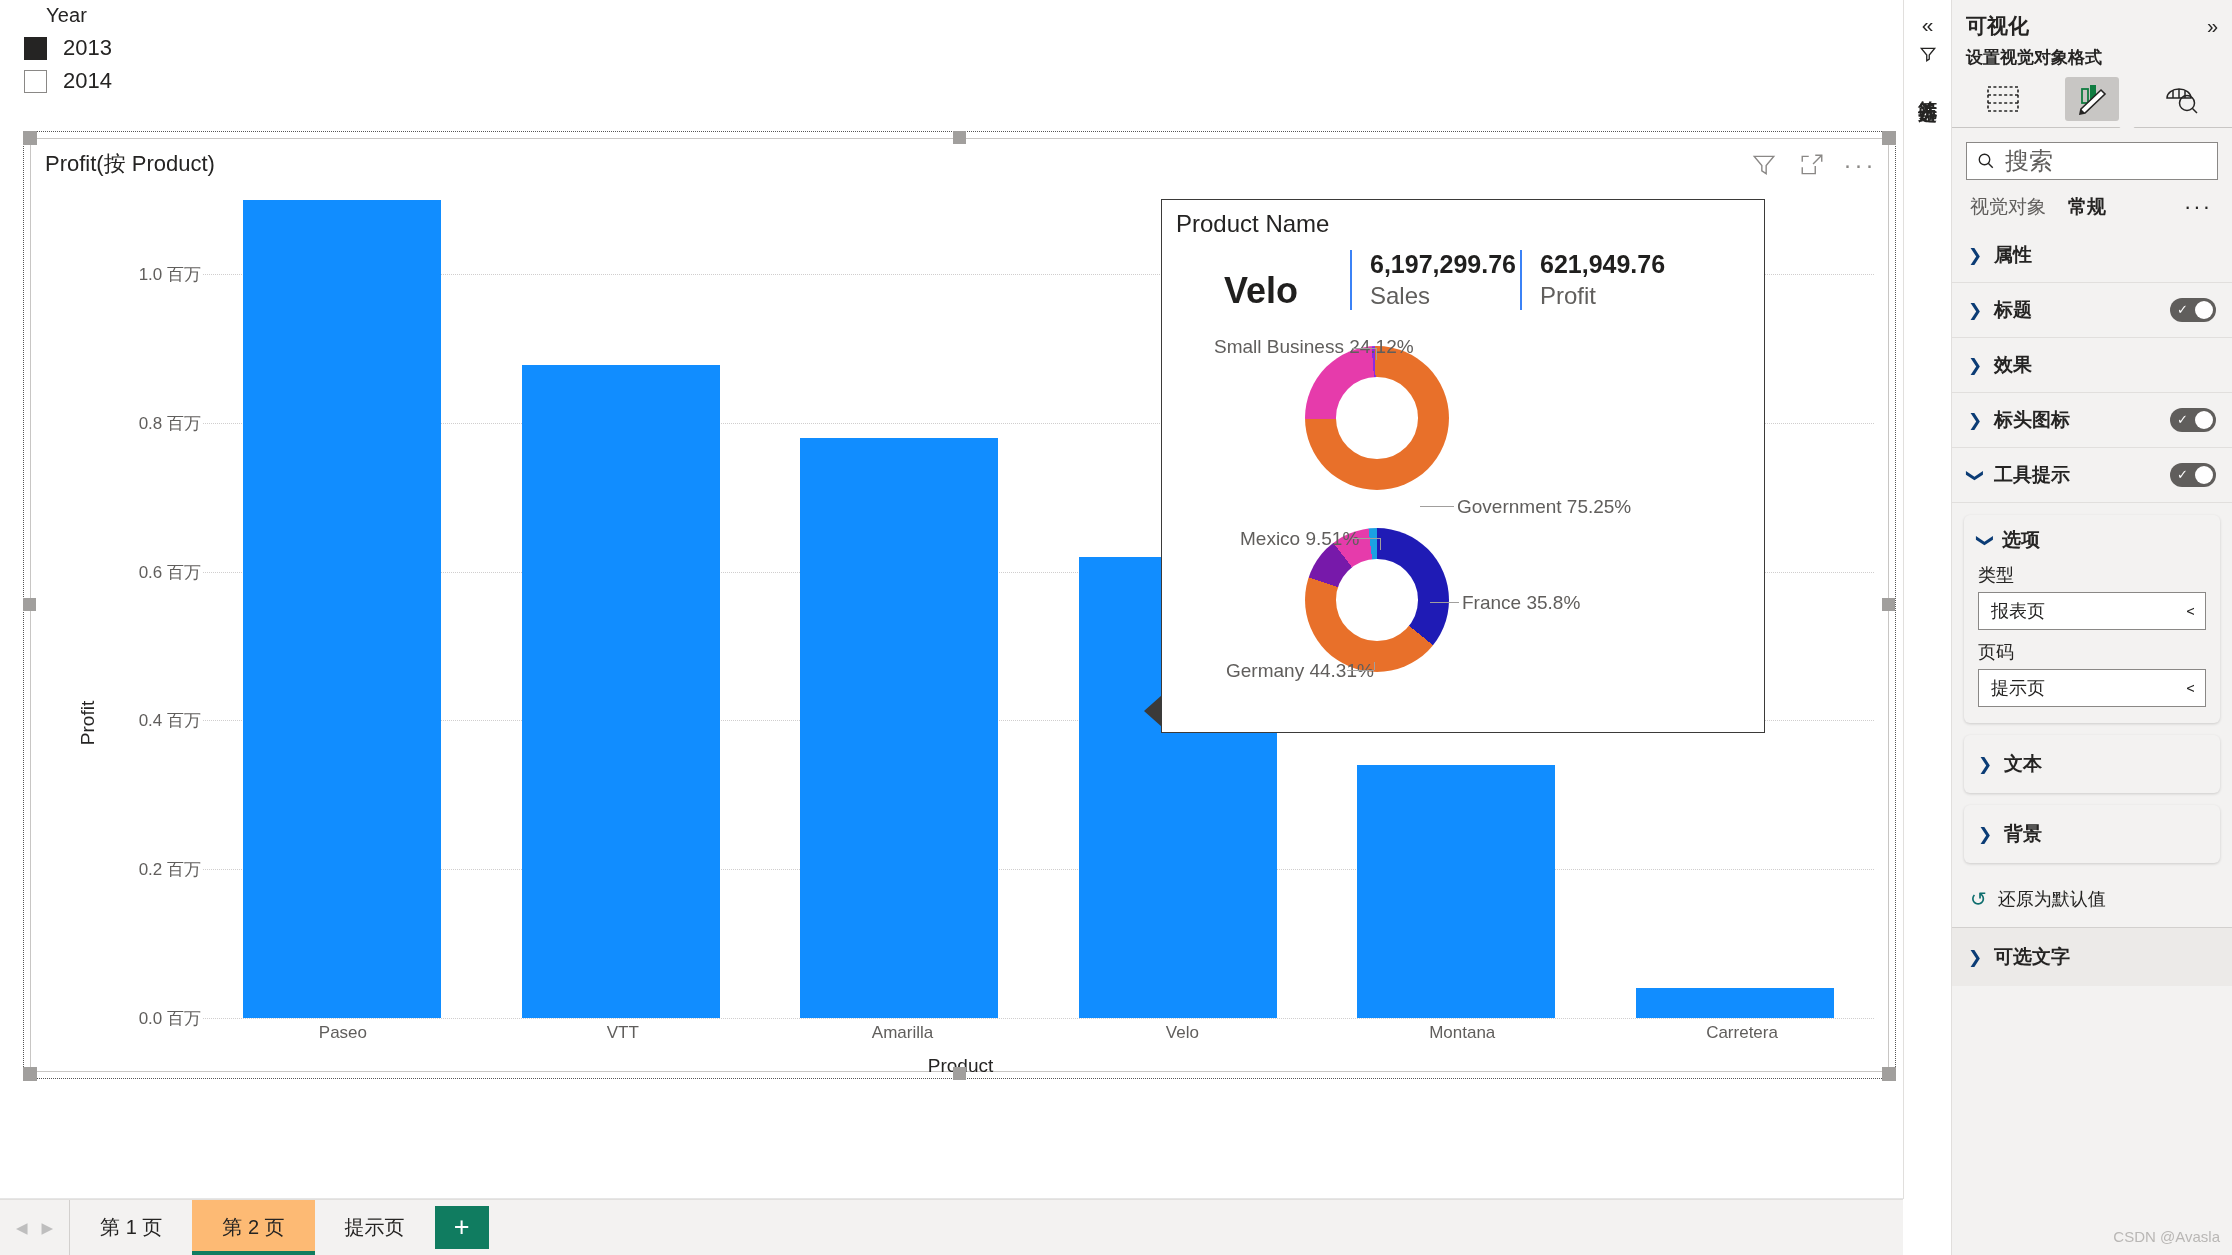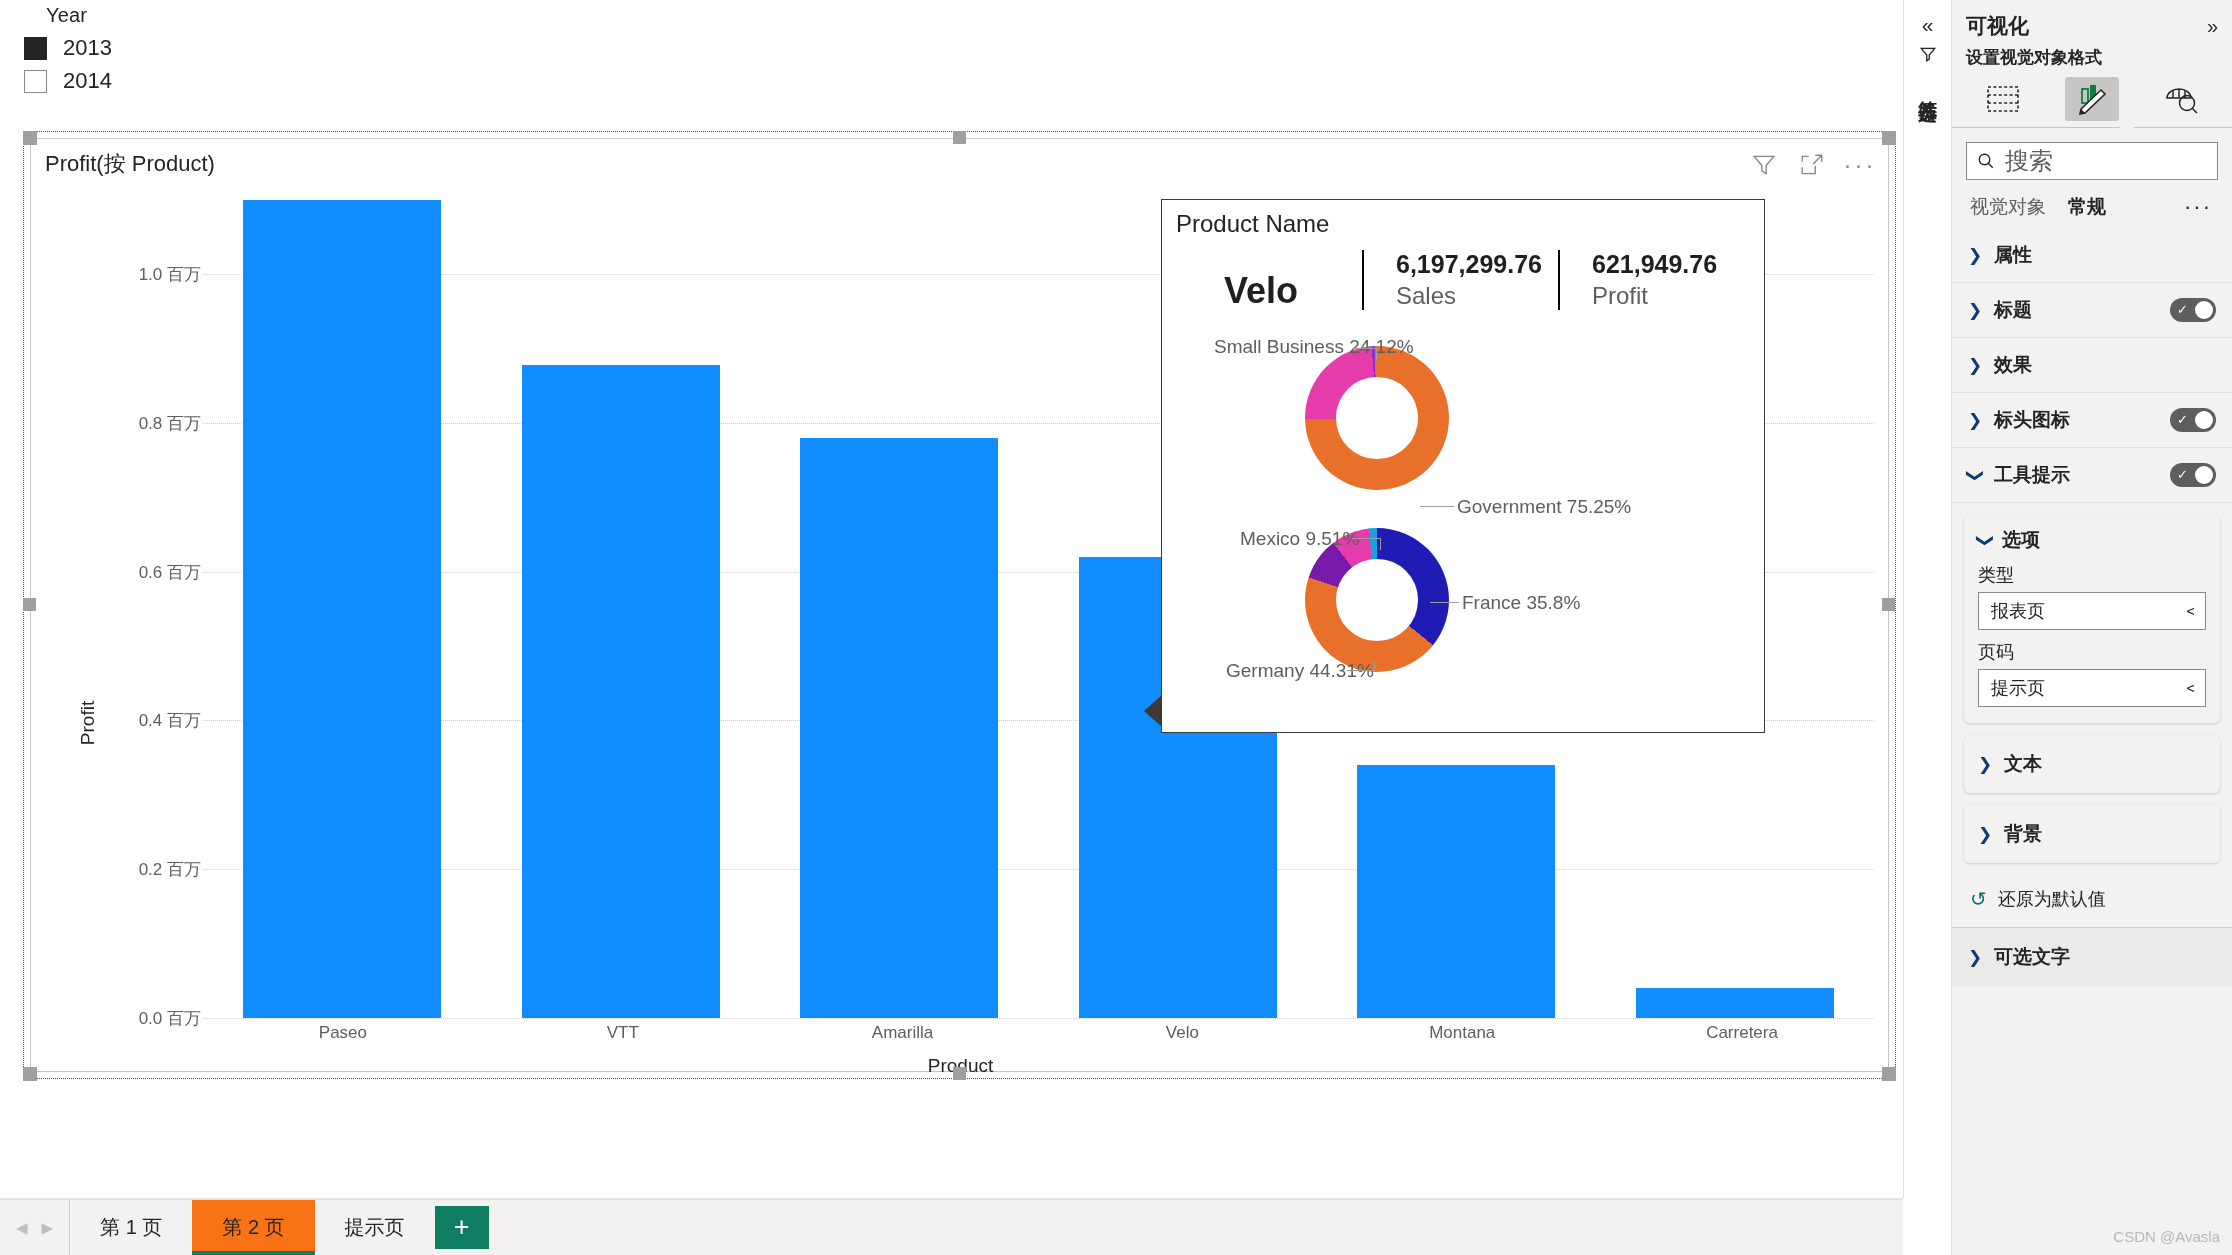--- a/index.html
+++ b/index.html
@@ -72,21 +72,21 @@
     background:#ffffff; border:1px solid #3b3a39; z-index:10;
   }
   #tooltip-pointer {
     position:absolute; left:-18px; top:495px; width:0; height:0;
     border-top:16px solid transparent; border-bottom:16px solid transparent;
     border-right:18px solid #3b3a39; z-index:11;
   }
   .tt-header-label { position:absolute; left:14px; top:10px; font-size:24px; color:#252423; }
   .tt-kpis { position:absolute; left:14px; top:48px; right:10px; display:flex; align-items:center; }
   .tt-name { width:170px; text-align:center; font-size:36px; font-weight:bold; color:#201f1e; padding-top:22px;}
-  .tt-kpi { border-left:2px solid #000000; padding-left:32px; margin-left:16px; }
+  .tt-kpi { border-left:2px solid #3b82f6; padding-left:18px; margin-left:4px; }
   .tt-kpi-val { font-size:25px; font-weight:bold; color:#201f1e; white-space:nowrap; }
   .tt-kpi-cap { font-size:24px; color:#605e5c; margin-top:3px; }
 
   .donut-block { position:absolute; width:100%; height:205px; }
   .donut { position:absolute; border-radius:50%; }
   .donut-hole { position:absolute; border-radius:50%; background:#fff; }
   .cal-label { position:absolute; font-size:19px; color:#605e5c; white-space:nowrap; }
   .leader { position:absolute; border-top:1px solid #a19f9d; }
   .leader-v { position:absolute; border-left:1px solid #a19f9d; }
 
@@ -94,21 +94,21 @@
   #tabbar {
     position:absolute; left:0; top:1199px; width:1903px; height:56px;
     background:#f3f2f1; border-top:1px solid #e1dfdd; display:flex; align-items:stretch;
   }
   .nav-arrows { display:flex; align-items:center; gap:14px; padding:0 16px; border-right:1px solid #d2d0ce; }
   .nav-arrow { color:#bebebe; font-size:15px; cursor:pointer; }
   .ptab {
     display:flex; align-items:center; justify-content:center; padding:0 30px;
     font-size:20px; color:#252423; cursor:pointer; position:relative; min-width:120px;
   }
-  .ptab.active { background:#f97316; }
+  .ptab.active { background:#fdba74; }
   .ptab.active::after {
     content:""; position:absolute; left:0; right:0; bottom:0; height:4px; background:#107c60;
   }
   .ptab-add {
     width:54px; background:#107c60; color:#fff; display:flex; align-items:center;
     justify-content:center; font-size:27px; cursor:pointer; margin:6px 0;
   }
 
   
   #rail {

